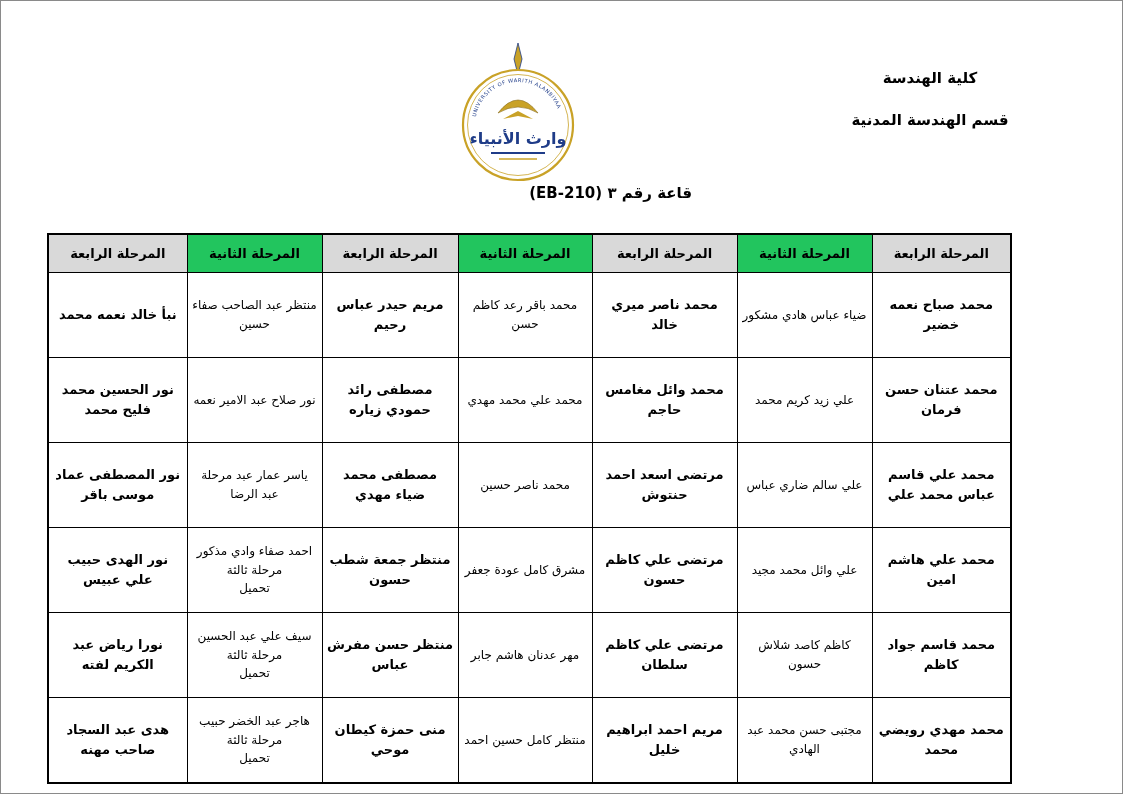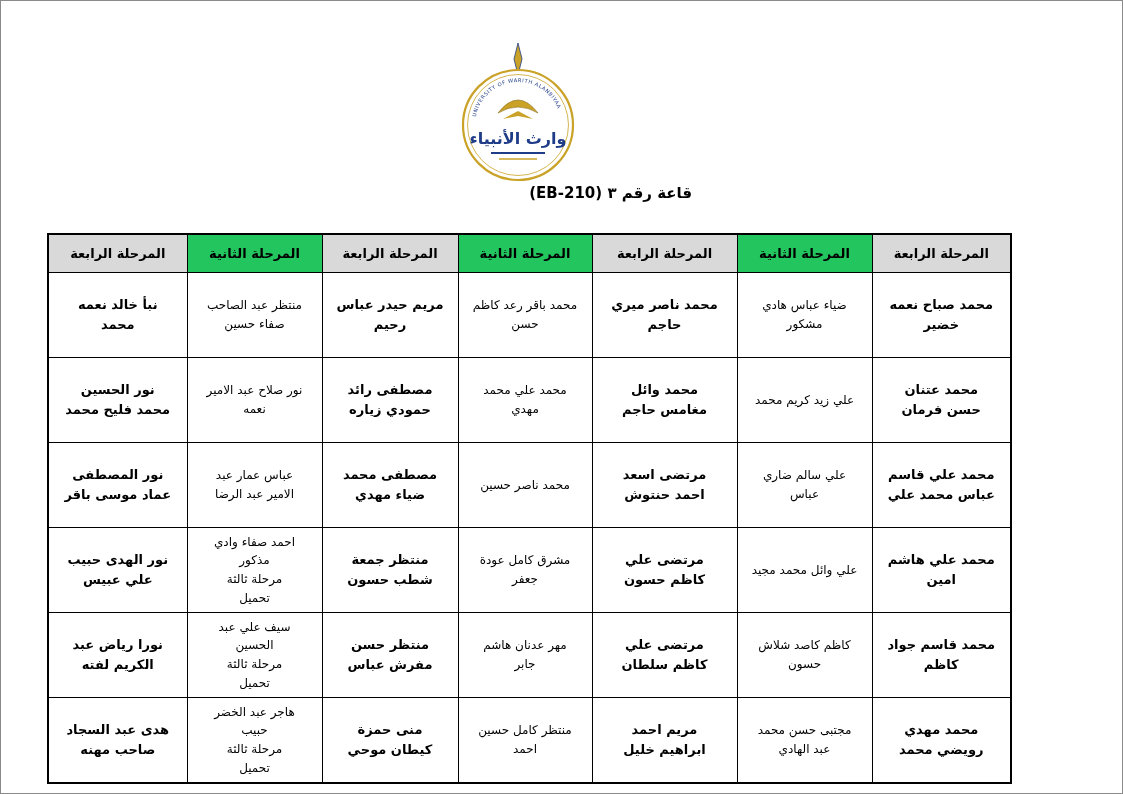--- a/index.html
+++ b/index.html
@@ -22,34 +22,38 @@
     direction:rtl; font-weight:bold; font-size:15px;
   }
   
   table.seating {
     position:absolute; left:46px; top:232px; width:963px;
     border-collapse:collapse; table-layout:fixed; direction:rtl;
     border:2px solid #000;
   }
   .seating th, .seating td {
     border:1px solid #000; text-align:center; vertical-align:middle;
-    padding:2px 14px; overflow:hidden;
+    padding:2px 4px; overflow:hidden;
   }
   .seating th { height:33px; font-size:13px; }
   .seating th.hdr-gray { background:#D9D9D9; font-weight:700; }
   .seating th.hdr-blue { background:#22c55e; font-weight:800; }
   .seating td { height:80px; white-space:pre-line; line-height:1.55; }
   .seating td.stage-fourth { font-weight:700; font-size:13px; }
   .seating td.stage-second { font-weight:400; font-size:12px; }
 </style>
 </head>
 <body>
 
 <div class="page">
 
+  <div class="college-block">
+    <div>كلية الهندسة</div>
+    <div class="dept">قسم الهندسة المدنية</div>
+  </div>
 
   <div class="logo-wrap">
     <svg width="130" height="142" viewBox="0 0 130 142">
 
       <path d="M65 2 L69 18 L65 34 L61 18 Z" fill="#C9A227" stroke="#1F3C88" stroke-width="0.8"></path>
 
       <circle cx="65" cy="84" r="55" fill="#ffffff" stroke="#C9A227" stroke-width="2.2"></circle>
       <circle cx="65" cy="84" r="50.5" fill="none" stroke="#C9A227" stroke-width="0.8"></circle>
 
       <defs>
@@ -88,42 +92,42 @@
         <th class="hdr-blue">المرحلة الثانية</th>
         <th class="hdr-gray">المرحلة الرابعة</th>
         <th class="hdr-blue">المرحلة الثانية</th>
         <th class="hdr-gray">المرحلة الرابعة</th>
       </tr>
     </thead>
     <tbody>
       <tr>
         <td class="stage-fourth">محمد صباح نعمه خضير</td>
         <td class="stage-second">ضياء عباس هادي مشكور</td>
-        <td class="stage-fourth">محمد ناصر ميري حاجم</td>
+        <td class="stage-fourth">محمد ناصر ميري خالد</td>
         <td class="stage-second">محمد باقر رعد كاظم حسن</td>
         <td class="stage-fourth">مريم حيدر عباس رحيم</td>
         <td class="stage-second">منتظر عبد الصاحب صفاء حسين</td>
         <td class="stage-fourth">نبأ خالد نعمه محمد</td>
       </tr>
       <tr>
         <td class="stage-fourth">محمد عتنان حسن فرمان</td>
         <td class="stage-second">علي زيد كريم محمد</td>
         <td class="stage-fourth">محمد وائل مغامس حاجم</td>
         <td class="stage-second">محمد علي محمد مهدي</td>
         <td class="stage-fourth">مصطفى رائد حمودي زياره</td>
         <td class="stage-second">نور صلاح عبد الامير نعمه</td>
         <td class="stage-fourth">نور الحسين محمد فليح محمد</td>
       </tr>
       <tr>
         <td class="stage-fourth">محمد علي قاسم عباس محمد علي</td>
         <td class="stage-second">علي سالم ضاري عباس</td>
         <td class="stage-fourth">مرتضى اسعد احمد حنتوش</td>
         <td class="stage-second">محمد ناصر حسين</td>
         <td class="stage-fourth">مصطفى محمد ضياء مهدي</td>
-        <td class="stage-second">عباس عمار عبد الامير عبد الرضا</td>
+        <td class="stage-second">ياسر عمار عبد مرحلة عبد الرضا</td>
         <td class="stage-fourth">نور المصطفى عماد موسى باقر</td>
       </tr>
       <tr>
         <td class="stage-fourth">محمد علي هاشم امين</td>
         <td class="stage-second">علي وائل محمد مجيد</td>
         <td class="stage-fourth">مرتضى علي كاظم حسون</td>
         <td class="stage-second">مشرق كامل عودة جعفر</td>
         <td class="stage-fourth">منتظر جمعة شطب حسون</td>
         <td class="stage-second">احمد صفاء وادي مذكور
 مرحلة ثالثة

